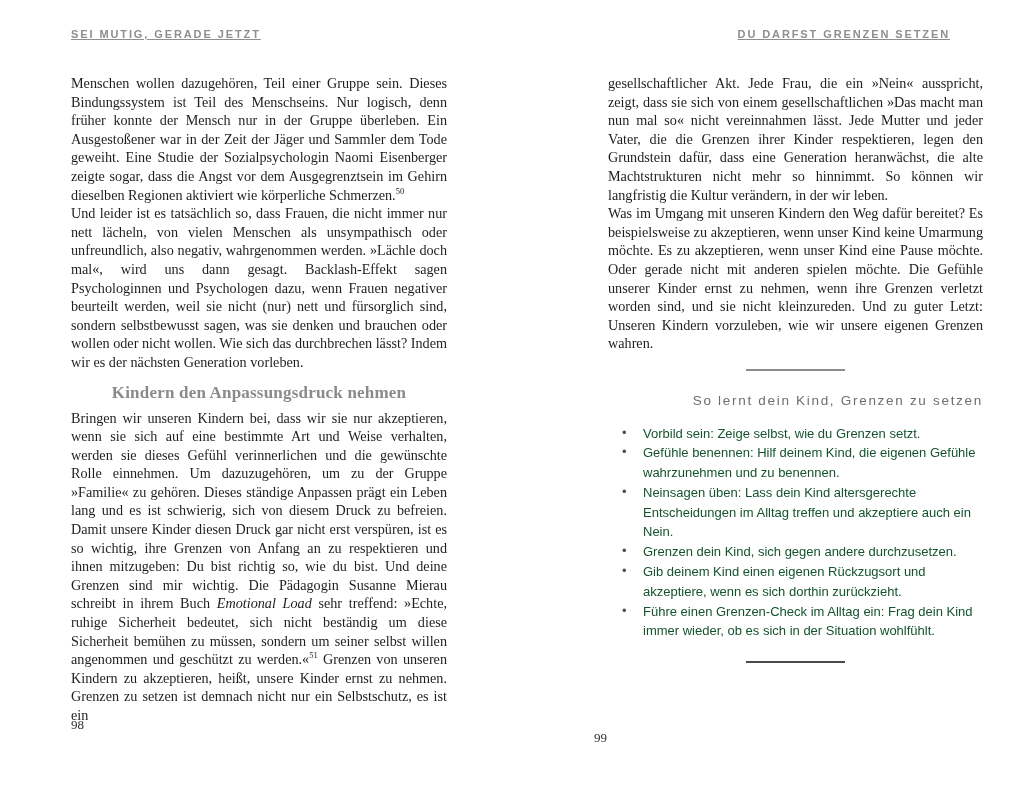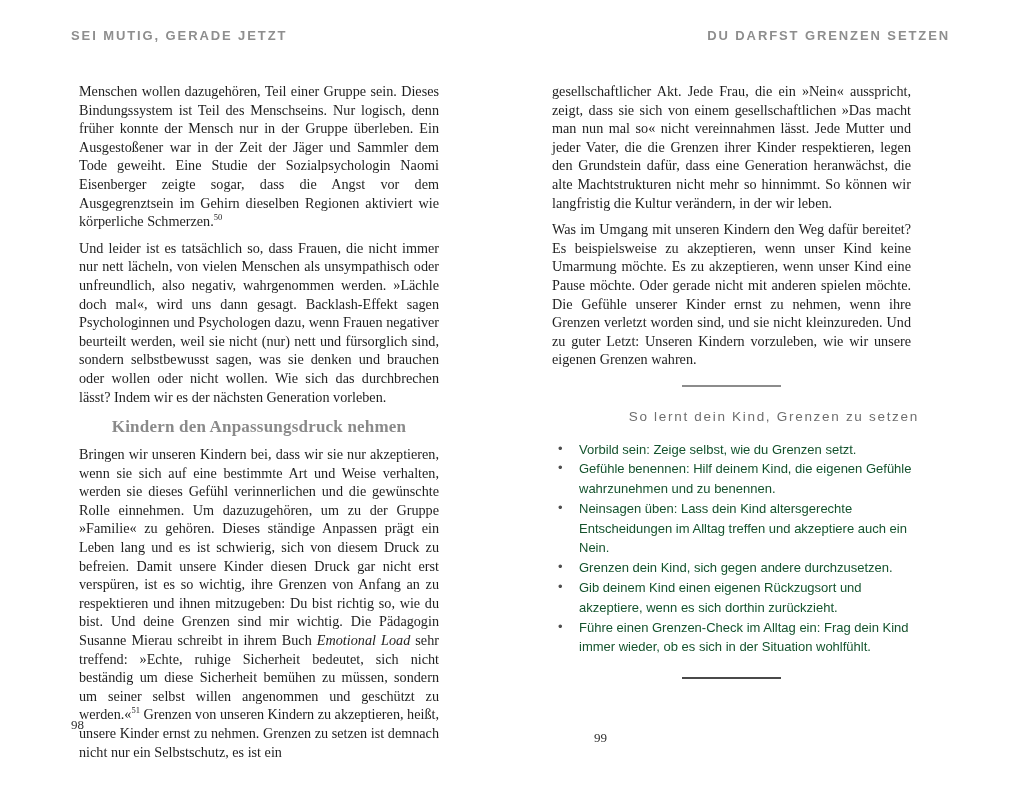--- a/index.html
+++ b/index.html
@@ -6,38 +6,39 @@
   body {
     width:1020px; height:793px;
     background:#ffffff;
     position:relative;
     font-family:"Liberation Serif", serif;
     overflow:hidden;
   }
   .running-head {
     position:absolute; top:28px;
     font-family:"Liberation Sans", sans-serif;
-    font-size:13px; font-weight:700;
+    font-size:11px; font-weight:700;
     letter-spacing:1.9px;
     color:#8e8e8e;
     white-space:nowrap;
+    text-decoration:underline;
   }
   .running-head.rh-left  { left:71px; }
   .running-head.rh-right { right:70px; text-align:right; }
 
   .col {
     position:absolute; top:74px;
     color:#1e1e1e;
     font-size:14.2px; line-height:18.6px;
     text-align:justify;
     hyphens:auto; -webkit-hyphens:auto;
   }
   .col-left  { left:71px;  width:376px; }
-  .col-right { left:544px; width:375px; }
-  .col p { margin:8px; }
+  .col-right { left:608px; width:375px; }
+  .col p { margin:0; }
   sup { font-size:8.5px; line-height:0; vertical-align:super; }
   em  { font-style:italic; }
 
   .section-heading {
     font-family:"Liberation Serif", serif;
     font-size:17px; font-weight:700;
     color:#8a8a8a;
     margin:11px 0 6px 0;
     line-height:20px;
     text-align:center;

